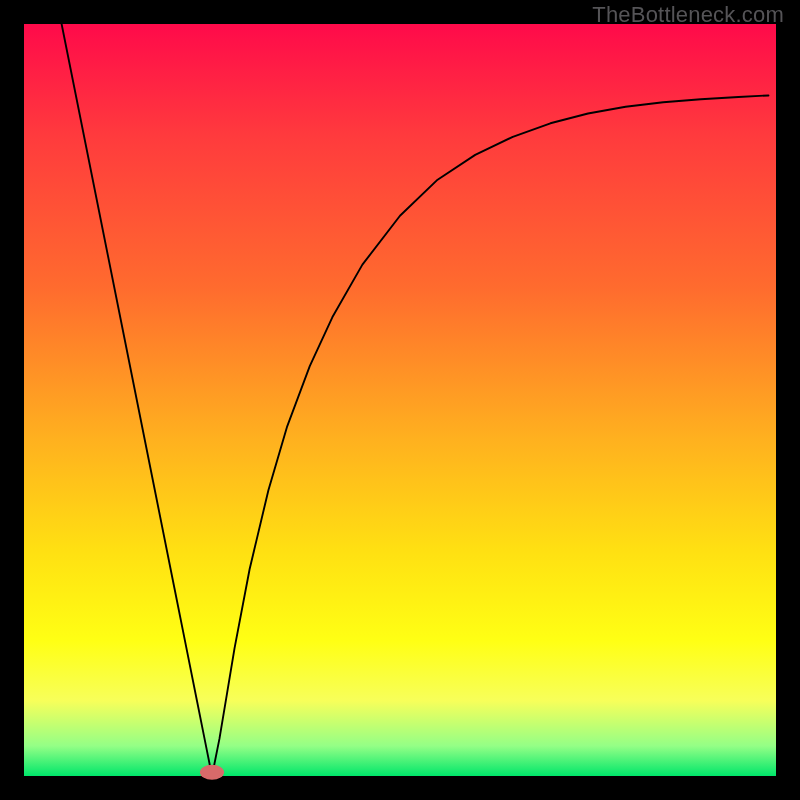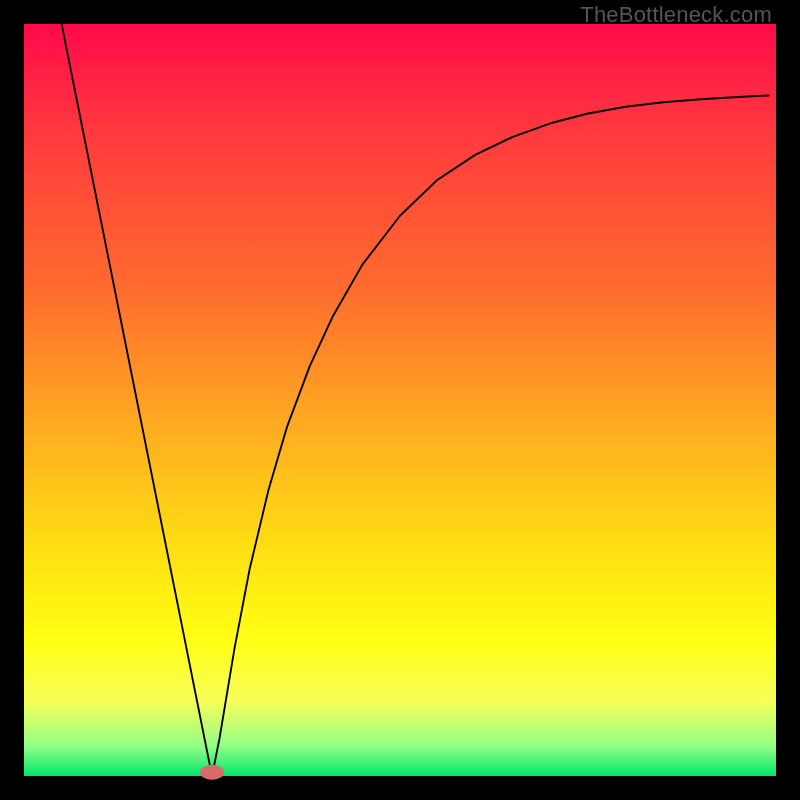--- a/index.html
+++ b/index.html
@@ -20,21 +20,21 @@
     position: absolute;
     top: 0;
     left: 0;
     width: 800px;
     height: 800px;
     background: #000;
   }
   .watermark {
     position: absolute;
     top: 2px;
-    right: 28px;
+    right: 16px;
     font-size: 22px;
     color: #555457;
     font-weight: 400;
     letter-spacing: 0.2px;
   }
   svg.curve {
     position: absolute;
     top: 24px;
     left: 24px;
     width: 752px;

